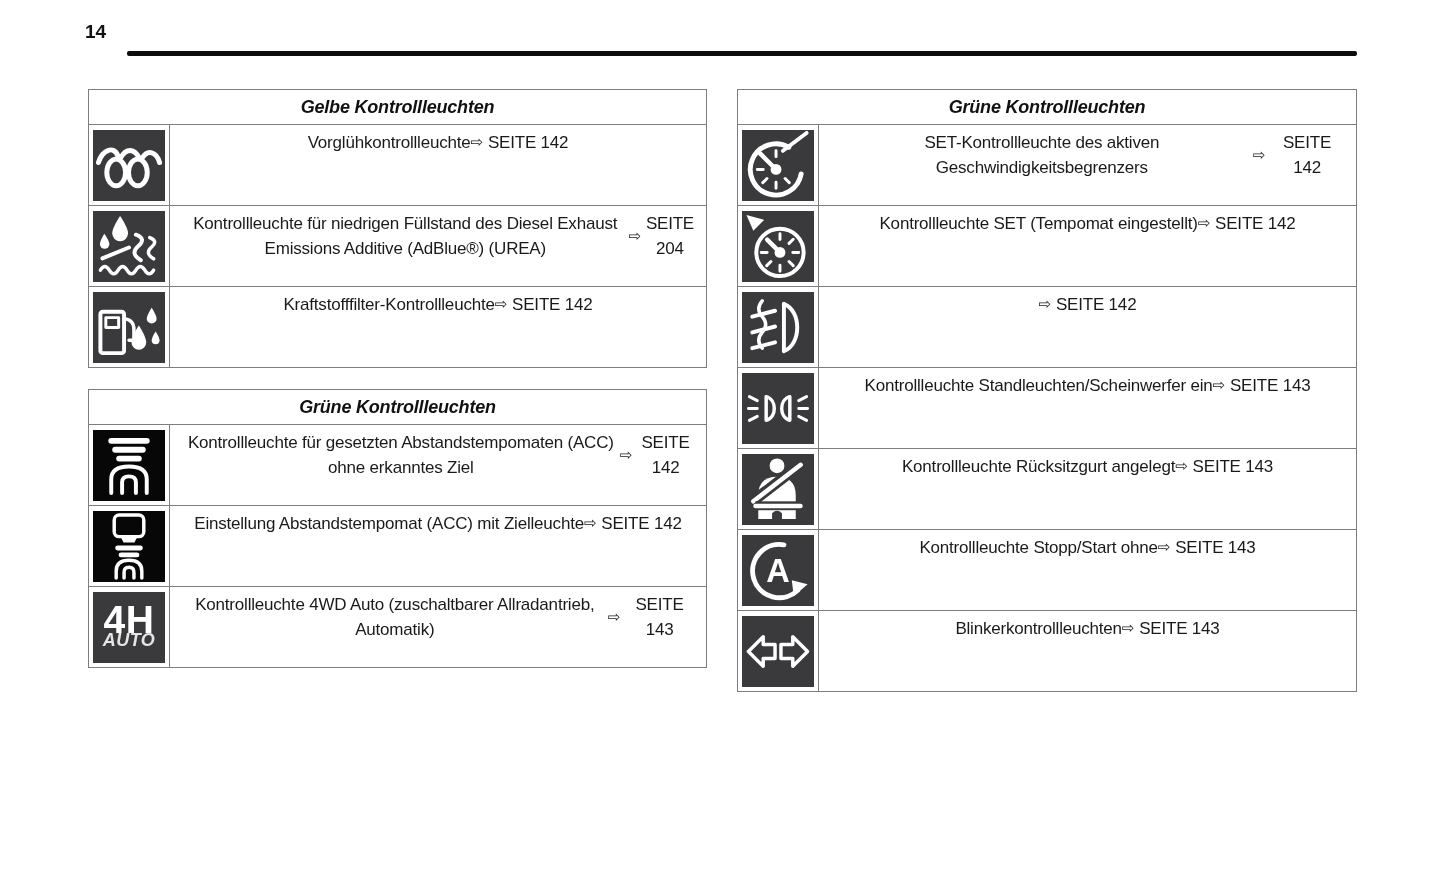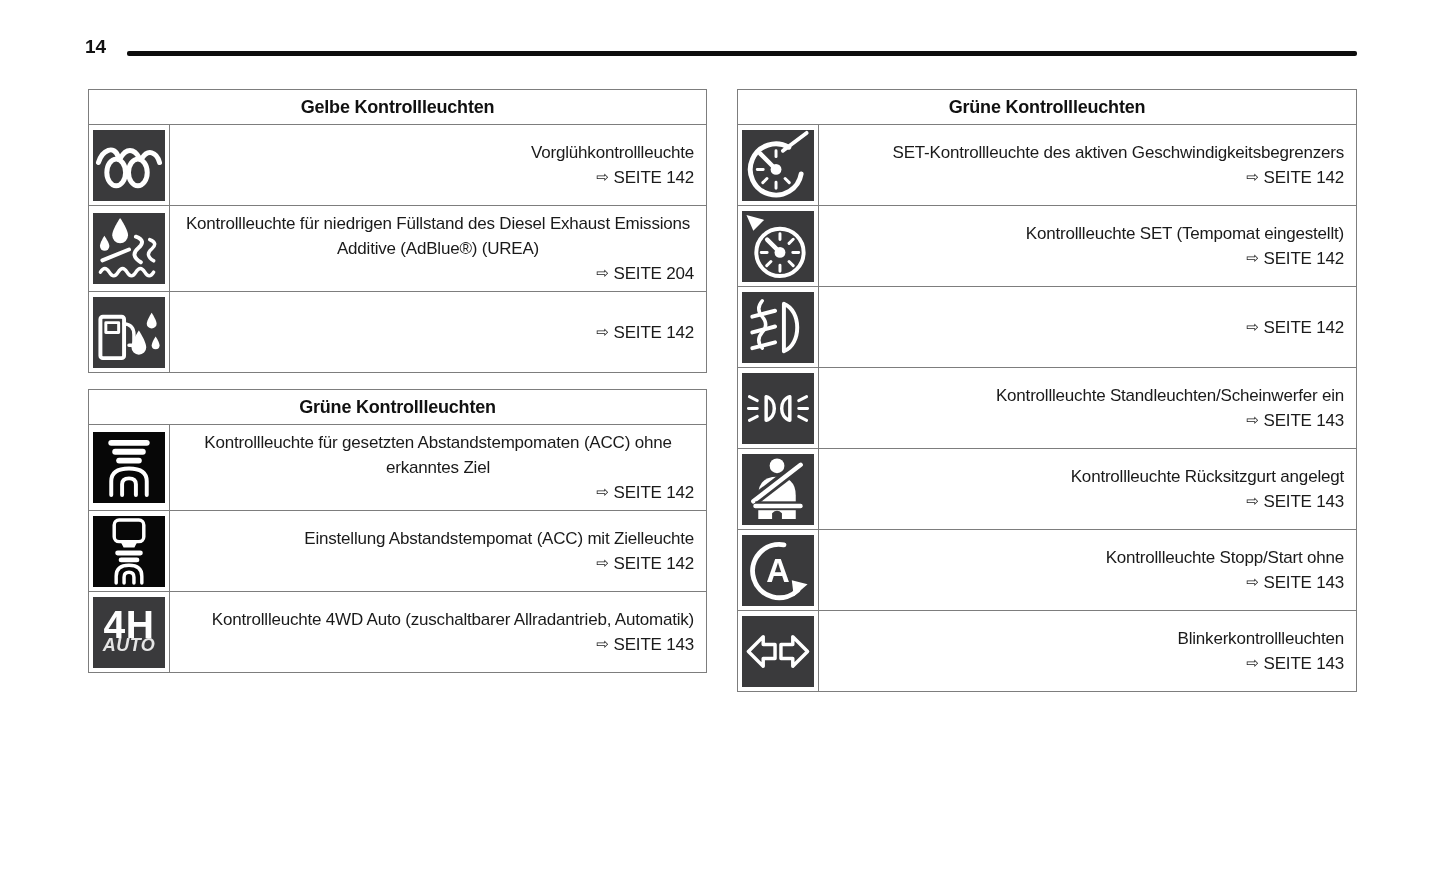--- a/index.html
+++ b/index.html
@@ -1,38 +1,38 @@
 <!DOCTYPE html>
 <html><head>
 <meta charset="utf-8">
 <style>
   * { box-sizing: border-box; margin: 0; padding: 0; }
   html,body { width:1445px; height:874px; background:#ffffff; }
   body { position:relative; font-family:"Liberation Sans", sans-serif; color:#1a1a1a; }
 
-  .page-num { position:absolute; left:85px; top:36px; font-size:19px; font-weight:bold; color:#111; }
+  .page-num { position:absolute; left:85px; top:21px; font-size:19px; font-weight:bold; color:#111; }
   .top-rule { position:absolute; left:127px; top:51px; width:1230px; height:5px; background:#0d0d0d; border-radius:2px; }
 
   .tbl { position:absolute; border:1px solid #7d7d7d; background:#fff; }
   #tbl-left-yellow { left:88px; top:89px; width:619px; }
   #tbl-left-green  { left:88px; top:389px; width:619px; }
   #tbl-right-green { left:737px; top:89px; width:620px; }
 
   .tbl-header { height:34px; display:flex; align-items:center; justify-content:center;
-                font-size:18px; font-weight:bold; color:#111; letter-spacing:-0.2px; }
+                font-size:18px; font-weight:bold; color:#111; letter-spacing:-0.2px;font-style:italic; }
 
   .row { display:flex; border-top:1px solid #7d7d7d; min-height:81px; }
   .icon-cell { flex:none; width:81px; border-right:1px solid #7d7d7d;
                display:flex; align-items:center; justify-content:center; }
   .ind-icon { width:72px; height:71px; background:#3a3a3c; display:flex; flex-direction:column;
               align-items:center; justify-content:center; overflow:hidden; }
   .ind-icon.black { background:#070707; }
   .ind-icon svg { display:block; }
 
-  .text-cell { flex:1; display:flex; flex-direction:column; justify-content:center; align-items:flex-end;
+  .text-cell { flex:1; display:flex; flex-direction:row; justify-content:center; align-items:flex-start;
                text-align:center; padding:5px 12px; font-size:17px; line-height:25px; letter-spacing:-0.2px; }
   .seite { display:flex; align-items:center; justify-content:center; gap:5px; line-height:25px; }
   .seite .arr { font-size:15px; position:relative; top:-1px; }
 
   .fourh-top { font-size:39px; font-weight:bold; color:#fff; line-height:27px; letter-spacing:0.5px; }
   .fourh-bottom { font-size:18px; font-weight:bold; color:#e5e5e5; line-height:15px; letter-spacing:0.5px;font-style:italic; }
 
   svg .st { stroke:#fff; stroke-linecap:round; stroke-linejoin:round; fill:none; }
   svg .fw { fill:#fff; stroke:none; }
 </style>
@@ -95,20 +95,21 @@
           <rect class="st" stroke-width="4" x="7" y="20" width="24" height="42" rx="2.5"></rect>
           <rect class="st" stroke-width="3" x="12.5" y="26" width="13" height="10"></rect>
           <path class="st" stroke-width="3.5" d="M31 27 q10 1 10 11 v11 h-5"></path>
           <path class="fw" d="M59 16 C59 16 54 23.5 54 27 a5 5 0 0 0 10 0 C64 23.5 59 16 59 16 Z"></path>
           <path class="fw" d="M46 34 C46 34 38.5 45 38.5 51 a7.5 7.5 0 0 0 15 0 C53.5 45 46 34 46 34 Z"></path>
           <path class="fw" d="M63 40 C63 40 59 46 59 49 a4 4 0 0 0 8 0 C67 46 63 40 63 40 Z"></path>
         </svg>
       </div>
     </div>
     <div class="text-cell">
+      <div>Kraftstofffilter-Kontrollleuchte</div>
       <div class="seite">
         <span class="arr">⇨</span>
         <span>SEITE 142</span>
       </div>
     </div>
   </div>
 </div>
 
 <div class="tbl" id="tbl-left-green">
   <div class="tbl-header">Grüne Kontrollleuchten</div>

